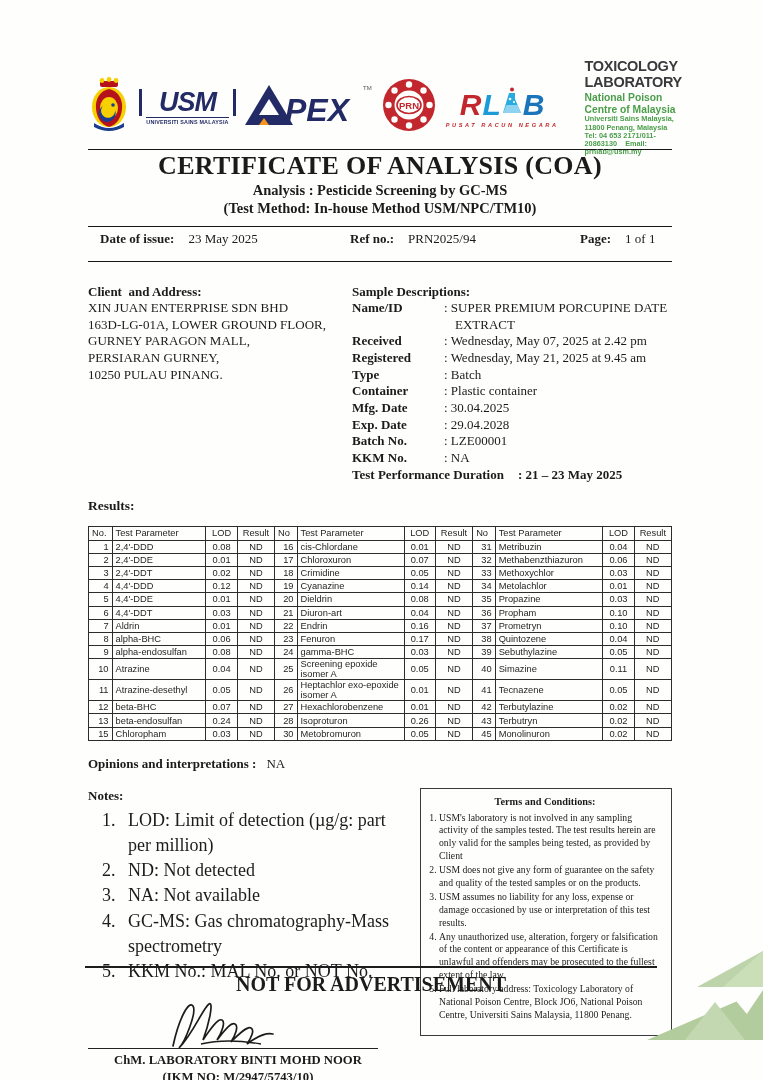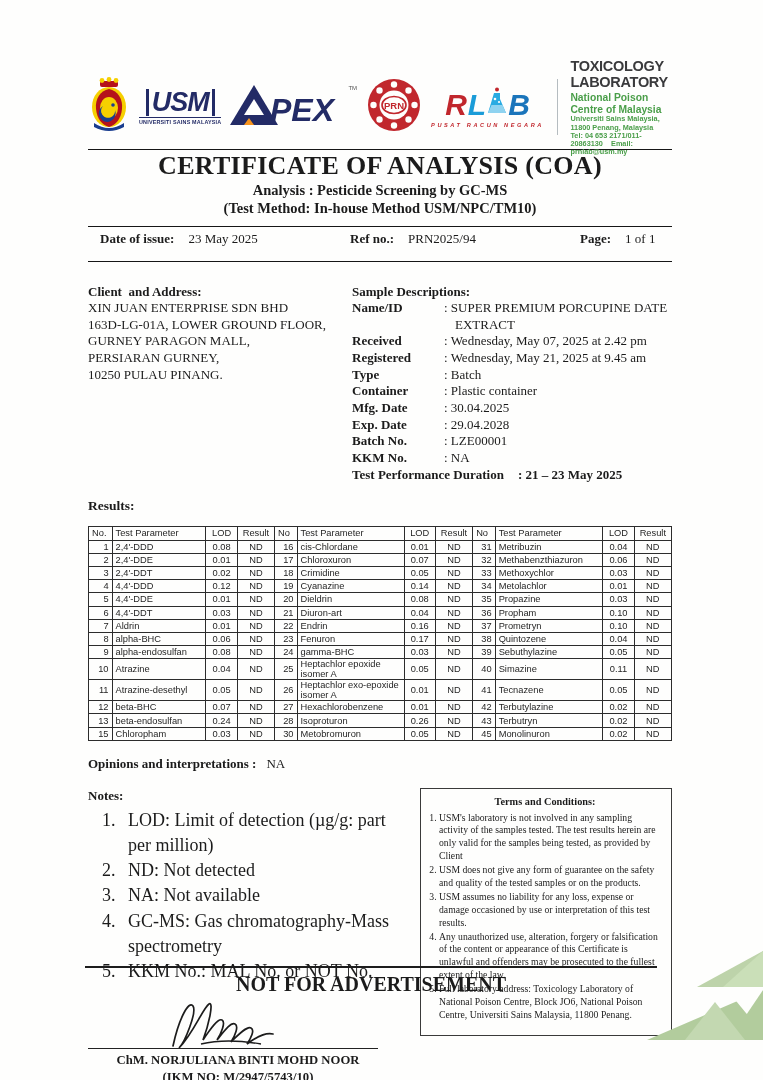--- a/index.html
+++ b/index.html
@@ -6,21 +6,21 @@
   .page{position:relative;width:763px;height:1080px;background:#fefefd;margin:0 auto;
         font-family:"Liberation Serif",serif;color:#1b1b1b;overflow:hidden;}
   .content{position:absolute;left:88px;top:74px;width:584px;}
 
   
   .logos{display:flex;align-items:center;height:66px;gap:9px;}
   .crest{flex:0 0 auto;}
   .usm-wrap{display:flex;flex-direction:column;align-items:center;}
   .usm-word{font-family:"Liberation Sans",sans-serif;font-weight:bold;font-style:italic;
             font-size:27px;color:#232b66;line-height:1;letter-spacing:-1px;
-            border-left:3px solid #232b66;border-right:3px solid #232b66;padding:0 3px;}
+            border-left:3px solid #232b66;border-right:3px solid #232b66;padding:0 17px;}
   .usm-sub{font-family:"Liberation Sans",sans-serif;font-size:5.4px;font-weight:bold;color:#232b66;
            border-top:1.6px solid #232b66;margin-top:1px;padding-top:1px;letter-spacing:.2px;white-space:nowrap;}
   .apex{display:flex;align-items:flex-start;}
   .apex-tm{font-family:"Liberation Sans",sans-serif;font-size:6px;color:#555;margin-top:2px;}
   .prn{flex:0 0 auto;}
   .rlab{display:flex;flex-direction:column;align-items:center;}
   .rlab-row{display:flex;align-items:flex-end;line-height:1;}
   .rlab-letter{font-family:"Liberation Sans",sans-serif;font-weight:bold;font-style:italic;font-size:30px;}
   .rl-r{color:#c1272d;} .rl-l{color:#1b9cd8;margin-left:1px;} .rl-b{color:#1b75bb;}
   .rlab-sub{font-family:"Liberation Sans",sans-serif;font-size:5.6px;font-weight:bold;font-style:italic;
@@ -412,21 +412,21 @@
             <td class="c1">Sebuthylazine</td>
             <td class="c2">0.05</td>
             <td class="c3">ND</td>
           </tr>
           <tr>
             <td class="c0">10</td>
             <td class="c1">Atrazine</td>
             <td class="c2">0.04</td>
             <td class="c3">ND</td>
             <td class="c0">25</td>
-            <td class="c1">Heptachlor epoxide isomer A</td>
+            <td class="c1">Screening epoxide isomer A</td>
             <td class="c2">0.05</td>
             <td class="c3">ND</td>
             <td class="c0">40</td>
             <td class="c1">Simazine</td>
             <td class="c2">0.11</td>
             <td class="c3">ND</td>
           </tr>
           <tr>
             <td class="c0">11</td>
             <td class="c1">Atrazine-desethyl</td>
@@ -504,21 +504,21 @@
         <div class="signature">
           <div class="sig-area">
             <span class="sig-scribble">
               <svg width="150" height="62" viewBox="0 0 150 62">
                 <path d="M30 52 C36 24 46 6 50 12 C54 18 42 48 36 54 C50 40 60 14 66 10 C71 7 66 30 60 46 C68 34 75 24 79 26 C83 28 78 40 74 46 C82 36 88 28 92 30 C96 32 92 42 88 48 C96 40 104 32 108 34 C112 36 108 44 104 50 C112 44 122 38 130 40" fill="none" stroke="#1c1c1c" stroke-width="1.7" stroke-linecap="round"></path>
                 <path d="M58 50 C75 46 95 46 118 50" fill="none" stroke="#1c1c1c" stroke-width="1.4"></path>
               </svg>
             </span>
           </div>
           <div class="sig-text">
-            <div>ChM. NORJULIANA BINTI MOHD NOOR</div>
+            <div>ChM. LABORATORY BINTI MOHD NOOR</div>
             <div>(IKM NO: M/2947/5743/10)</div>
             <div>Approved Signatory/ Science Officer</div>
           </div>
         </div>
       </div>
 
       <div class="terms-box">
         <div class="terms-head">Terms and Conditions:</div>
         <ol class="terms-list">
             <li>USM's laboratory is not involved in any sampling activity of the samples tested. The test results herein are only valid for the samples being tested, as provided by Client</li>

